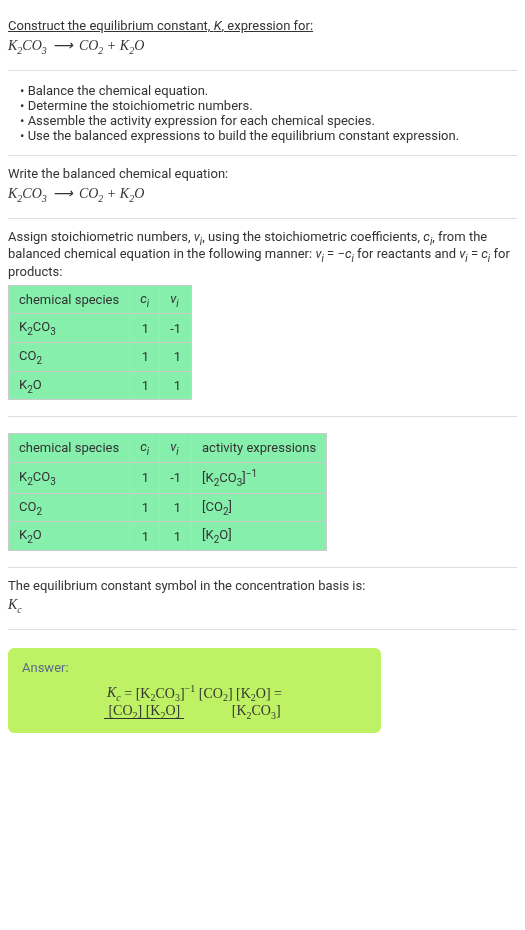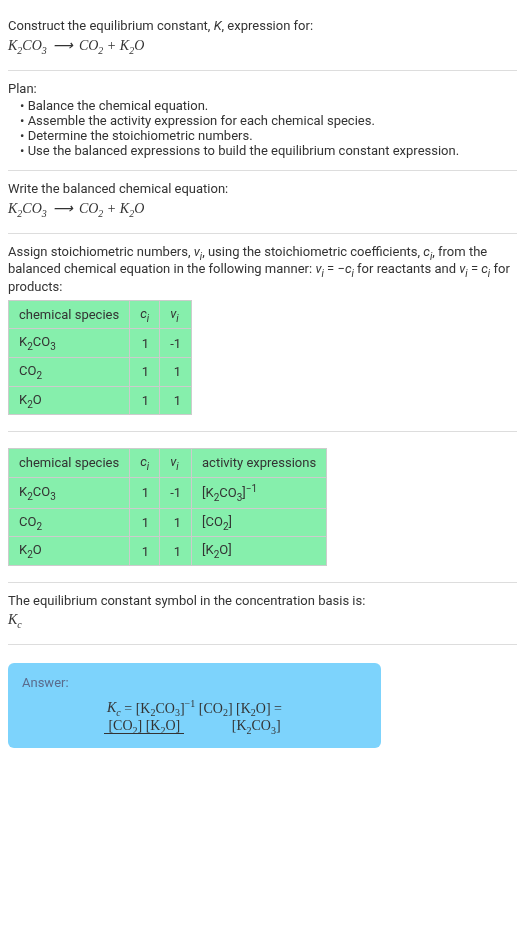--- a/index.html
+++ b/index.html
@@ -13,20 +13,21 @@
     }
     .section {
       border-bottom: 1px solid #ddd;
       padding: 10px 0;
     }
     .section:last-of-type {
       border-bottom: none;
     }
     .prompt {
       margin-bottom: 4px;
+      text-decoration: underline;
     }
     .equation {
       font-family: "Times New Roman", serif;
       font-size: 14px;
       margin: 4px 0;
       font-style: italic;
     }
     .sub {
       font-size: 10px;
       vertical-align: sub;
@@ -56,21 +57,21 @@
       text-align: left;
       background: #86efac;
     }
     th {
       font-weight: normal;
     }
     .num {
       text-align: right;
     }
     .answer-box {
-      background: #7dd3fc;
+      background: #bef264;
       border-radius: 6px;
       padding: 12px 14px;
       margin-top: 8px;
       width: 345px;
     }
     .answer-label {
       color: #5a6b8c;
       font-size: 13px;
       margin-bottom: 8px;
     }
@@ -95,25 +96,24 @@
   </style>
 </head>
 <body>
 
 <div class="section">
   <div class="prompt">Construct the equilibrium constant, <span class="italic">K</span>, expression for:</div>
   <div class="equation">K<span class="sub">2</span>CO<span class="sub">3</span><span class="arrow">⟶</span>CO<span class="sub">2</span> + K<span class="sub">2</span>O</div>
 </div>
 
 <div class="section">
-  <div>Plan:</div>
   <div class="bullet-list">
     <div>• <span>Balance the chemical equation.</span></div>
+    <div>• <span>Determine the stoichiometric numbers.</span></div>
     <div>• <span>Assemble the activity expression for each chemical species.</span></div>
-    <div>• <span>Determine the stoichiometric numbers.</span></div>
     <div>• <span>Use the balanced expressions to build the equilibrium constant expression.</span></div>
   </div>
 </div>
 
 <div class="section">
   <div>Write the balanced chemical equation:</div>
   <div class="equation">K<span class="sub">2</span>CO<span class="sub">3</span><span class="arrow">⟶</span>CO<span class="sub">2</span> + K<span class="sub">2</span>O</div>
 </div>
 
 <div class="section">

